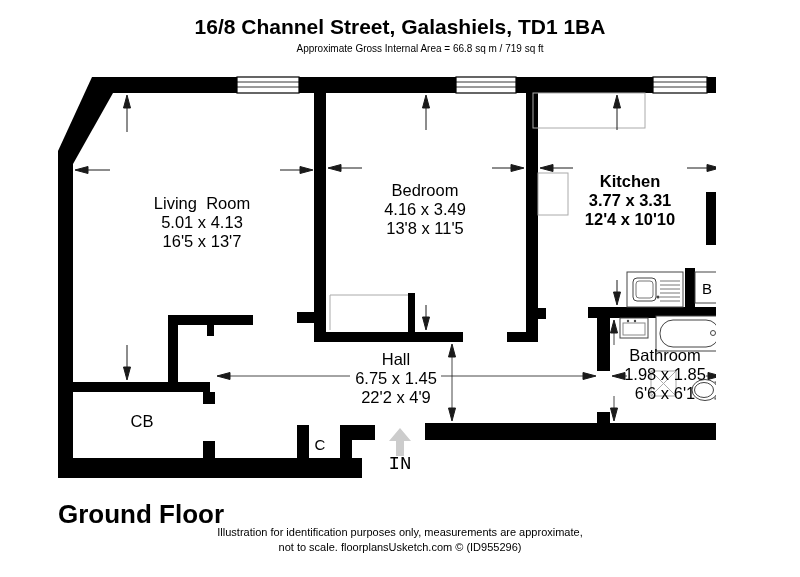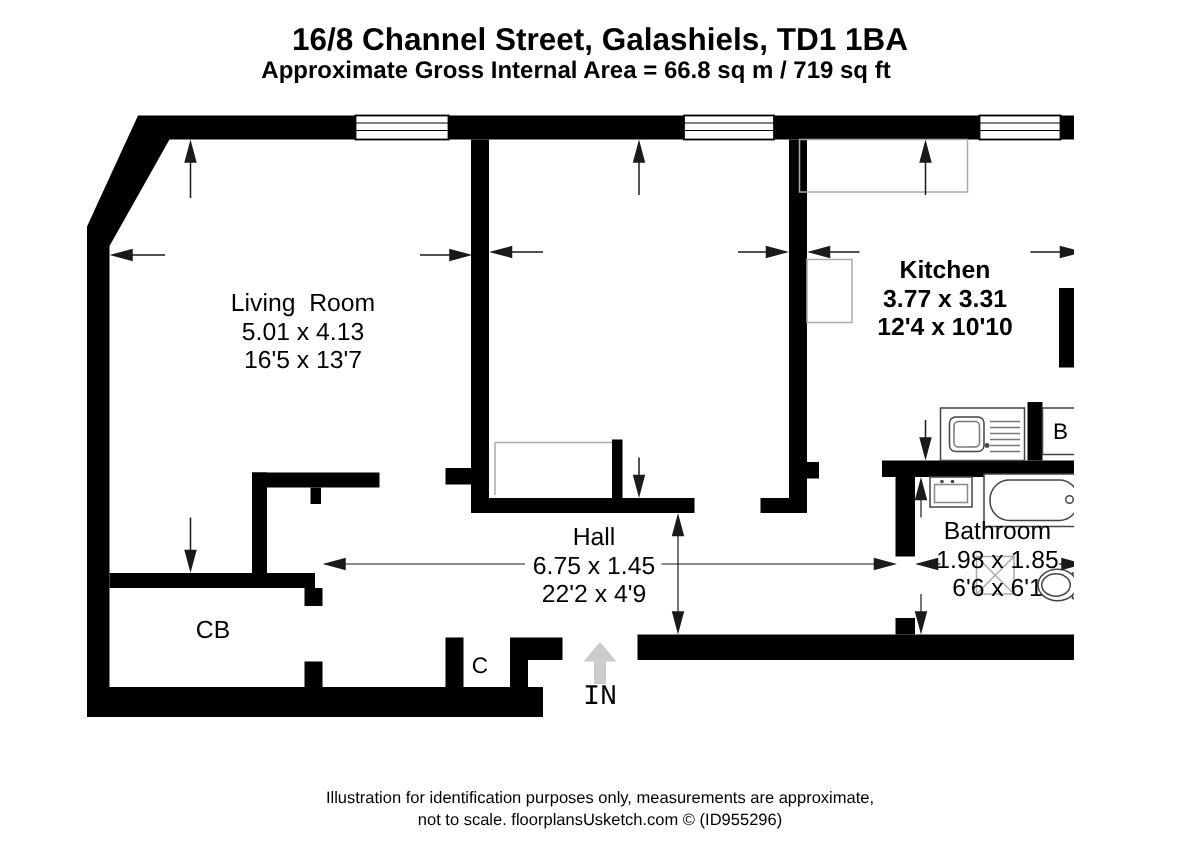--- a/index.html
+++ b/index.html
@@ -2,21 +2,21 @@
 <html><head>
 <meta charset="utf-8">
 <style>
   html,body{margin:0;padding:0;background:#fff;}
   #stage{position:relative;width:668px;height:577px;background:#fff;overflow:hidden;
          font-family:"Liberation Sans","DejaVu Sans",sans-serif;color:#000;padding-left:48px;}
   #plan-svg{position:absolute;left:0;top:0;width:800px;height:577px;}
   .abs{position:absolute;}
   .ctr{transform:translate(-50%,-50%);text-align:center;}
   #title{left:400px;top:27px;font-size:21px;font-weight:bold;white-space:nowrap;}
-  #subtitle{left:384px;top:48px;font-size:16px;white-space:nowrap;font-weight:bold;}
+  #subtitle{left:420px;top:48px;font-size:10px;white-space:nowrap;}
   .room-label{font-size:16.5px;line-height:19px;white-space:nowrap;}
   .room-label div{white-space:pre;}
   .small-label{font-size:15px;}
   #label-in{font-size:19px;}
   #ground-floor{left:58px;top:499px;font-size:26px;font-weight:bold;}
   #disclaimer{left:400px;top:540px;font-size:11px;line-height:15px;white-space:nowrap;}
 </style>
 </head>
 <body>
 
@@ -183,20 +183,25 @@
 
   <div id="title" class="abs ctr">16/8 Channel Street, Galashiels, TD1 1BA</div>
   <div id="subtitle" class="abs ctr">Approximate Gross Internal Area = 66.8 sq m / 719 sq ft</div>
 
   <div class="abs ctr room-label" style="left:202px;top:222px;">
     <div>Living  Room</div>
     <div>5.01 x 4.13</div>
     <div>16'5 x 13'7</div>
   </div>
 
+  <div class="abs ctr room-label" style="left:425px;top:209px;">
+    <div>Bedroom</div>
+    <div>4.16 x 3.49</div>
+    <div>13'8 x 11'5</div>
+  </div>
 
   <div class="abs ctr room-label" style="left:630px;top:200px;font-weight:bold;">
     <div>Kitchen</div>
     <div>3.77 x 3.31</div>
     <div>12'4 x 10'10</div>
   </div>
 
   <div class="abs ctr room-label" style="left:396px;top:378px;">
     <div>Hall</div>
     <div>6.75 x 1.45</div>
@@ -207,19 +212,20 @@
     <div>Bathroom</div>
     <div>1.98 x 1.85</div>
     <div>6'6 x 6'1</div>
   </div>
 
   <div class="abs ctr room-label" style="left:142px;top:421px;">CB</div>
   <div class="abs ctr room-label small-label" style="left:320px;top:444px;">C</div>
   <div class="abs ctr room-label small-label" style="left:707px;top:288px;">B</div>
   <div id="label-in" class="abs ctr" style="left:400px;top:464px;font-family:Liberation Mono, monospace;">IN</div>
 
+  <div id="ground-floor" class="abs">Ground Floor</div>
 
   <div id="disclaimer" class="abs ctr">
     <div>Illustration for identification purposes only, measurements are approximate,</div>
     <div>not to scale. floorplansUsketch.com © (ID955296)</div>
   </div>
 
 </div>
 
 </body></html>

